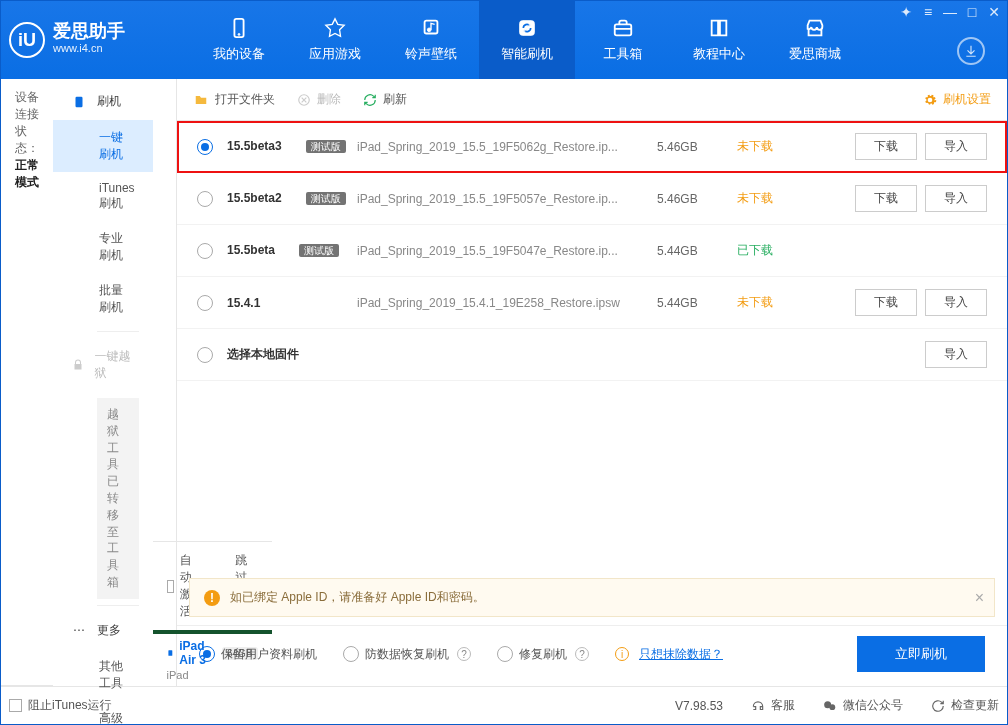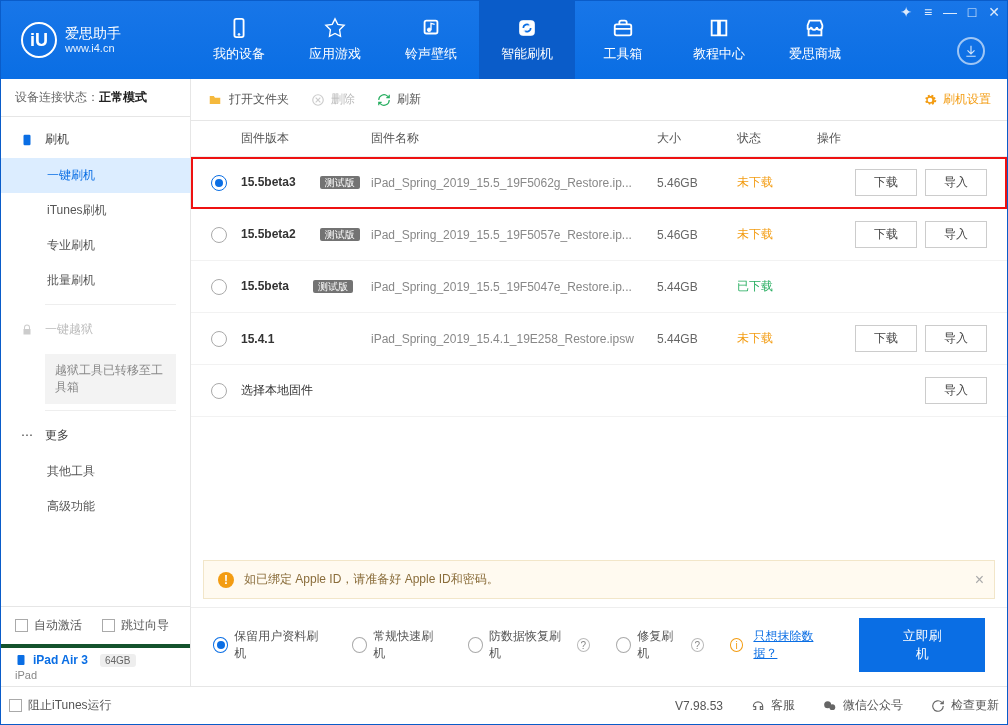--- a/index.html
+++ b/index.html
@@ -1,33 +1,33 @@
 <!DOCTYPE html>
 <html><head>
 <meta charset="utf-8">
 <style>
 *{box-sizing:border-box;margin:0;padding:0;font-family:"Microsoft YaHei",Arial,sans-serif;font-size:12px}
 body{width:1008px;height:725px;background:#fff;overflow:hidden;border:1px solid #0a5cc9}
 .header{height:78px;background:linear-gradient(#1876e8,#0a6ee4);display:flex;align-items:center;position:relative;color:#fff}
-.logo-area{display:flex;align-items:center;padding:0 20px;width:190px}
+.logo-area{display:flex;padding:0 8px;width:190px}
 .logo-circle{width:36px;height:36px;border:2px solid #fff;border-radius:50%;display:flex;align-items:center;justify-content:center;font-weight:700;font-size:18px;margin-right:8px}
 .logo-text{line-height:1.1}
-.logo-text .main{font-size:14px;font-weight:400}
+.logo-text .main{font-size:18px;font-weight:700}
 .logo-text .sub{font-size:11px;opacity:.9}
 .nav{display:flex;height:100%}
 .nav-item{width:96px;display:flex;flex-direction:column;align-items:center;justify-content:center;cursor:pointer;gap:6px}
 .nav-item.active{background:#0a5cc9}
 .nav-icon{width:22px;height:22px;display:flex;align-items:center;justify-content:center}
 .nav-icon svg{width:22px;height:22px;fill:#fff;stroke:#fff}
 .nav-label{font-size:13px}
 .win-controls{position:absolute;top:4px;right:6px;display:flex;gap:8px;opacity:.85}
 .win-controls span{width:14px;height:14px;display:flex;align-items:center;justify-content:center;cursor:pointer;font-size:14px}
 .dl-circle{position:absolute;right:22px;bottom:14px;width:28px;height:28px;border:2px solid rgba(255,255,255,.6);border-radius:50%;display:flex;align-items:center;justify-content:center;cursor:pointer}
 .body{display:flex;height:607px}
-.sidebar{width:190px;border-right:1px solid #e6e6e6;display:flex;flex-direction:column}
+.sidebar{width:176px;border-right:1px solid #e6e6e6;display:flex;}
 .conn-status{padding:10px 14px;border-bottom:1px solid #e6e6e6;color:#666}
 .conn-status b{color:#222;font-weight:700}
 .side-section{padding:4px 0}
 .side-head{display:flex;align-items:center;padding:10px 18px;color:#404040;cursor:pointer}
 .side-head .ico{width:16px;height:16px;margin-right:10px;display:flex;align-items:center;justify-content:center}
 .side-sub{padding:9px 18px 9px 46px;color:#555;cursor:pointer;display:block}
 .side-sub.selected{background:#dcedff;color:#0a6ee4}
 .side-locked{color:#bbb;cursor:default}
 .side-note{margin:6px 14px 6px 44px;background:#f3f3f3;color:#888;padding:8px 10px;line-height:1.4}
 .divider{height:1px;background:#eee;margin:6px 14px 6px 44px}
@@ -49,21 +49,21 @@
 .col-name{flex:1}
 .col-size{width:80px;text-align:left}
 .col-status{width:80px}
 .col-act{width:170px}
 .row{height:52px;display:flex;align-items:center;padding:0 20px;border-bottom:1px solid #f2f2f2}
 .row.highlight{outline:2px solid #e11;outline-offset:-2px}
 .radio{width:16px;height:16px;border:1px solid #aaa;border-radius:50%;display:flex;align-items:center;justify-content:center;cursor:pointer}
 .radio.checked{border-color:#0a6ee4}
 .radio.checked::after{content:"";width:8px;height:8px;background:#0a6ee4;border-radius:50%}
 .ver-text{font-weight:700;color:#333}
-.ver-text.light{font-weight:400}
+.ver-text.light{font-weight:700}
 .beta-tag{background:#737373;color:#fff;font-size:10px;padding:1px 5px;border-radius:2px;margin-left:24px}
 .fw-name{color:#888}
 .size{color:#666}
 .status-no{color:#f39c12}
 .status-yes{color:#27ae60}
 .act-btn{border:1px solid #ccc;background:#fff;padding:4px 18px;margin-left:8px;cursor:pointer;color:#444}
 .bottom-panel{margin-top:auto}
 .alert-bar{background:#fffaf0;border:1px solid #f2e6c9;margin:8px 12px;padding:10px 14px;display:flex;align-items:center;color:#8a6d3b;position:relative}
 .alert-bar .ico{width:16px;height:16px;background:#f39c12;border-radius:50%;color:#fff;display:flex;align-items:center;justify-content:center;margin-right:10px;font-weight:700}
 .alert-close{position:absolute;right:10px;color:#aaa;cursor:pointer;font-size:16px}
@@ -253,28 +253,20 @@
         <span>刷新</span>
       </div>
       <div class="tb-spacer"></div>
       <div class="tb-settings">
         <svg width="14" height="14" viewBox="0 0 24 24" fill="#f39c12">
             <path d="M12 8a4 4 0 100 8 4 4 0 000-8zm9 4l2 1-1 3-2-.5a8 8 0 01-1.5 1.5l.5 2-3 1-1-2h-2l-1 2-3-1 .5-2A8 8 0 017 16.5L5 17l-1-3 2-1v-2L4 10l1-3 2 .5A8 8 0 018.5 6L8 4l3-1 1 2h2l1-2 3 1-.5 2A8 8 0 0118.5 7.5L20.5 7l1 3-2 1v2z"></path>
           </svg>
         <span>刷机设置</span>
       </div>
     </div>
-    <div class="table-head">
-      <div class="col-sel"></div>
-      <div class="col-ver">固件版本</div>
-      <div class="col-name">固件名称</div>
-      <div class="col-size">大小</div>
-      <div class="col-status">状态</div>
-      <div class="col-act">操作</div>
-    </div>
     <div id="rows">
         <div class="row highlight">
           <div class="col-sel">
             <span class="radio checked"></span>
           </div>
           <div class="col-ver"><span class="ver-text">15.5beta3</span><span class="beta-tag">测试版</span></div>
           <div class="col-name fw-name">iPad_Spring_2019_15.5_19F5062g_Restore.ip...</div>
           <div class="col-size size">5.46GB</div>
           <div class="col-status status-no">未下载</div>
           <div class="col-act" style="text-align:right"><button class="act-btn">下载</button><button class="act-btn">导入</button></div>
@@ -324,24 +316,20 @@
     <div class="bottom-panel">
       <div class="alert-bar">
         <span class="ico">!</span>
         <span>如已绑定 Apple ID，请准备好 Apple ID和密码。</span>
         <span class="alert-close">×</span>
       </div>
       <div class="opts-bar">
         <label class="opt">
             <span class="radio checked"></span>
             <span>保留用户资料刷机</span>
-          </label>
-        <label class="opt">
-            <span class="radio"></span>
-            <span>常规快速刷机</span>
           </label>
         <label class="opt">
             <span class="radio"></span>
             <span>防数据恢复刷机</span>
             <span class="qmark">?</span>
           </label>
         <label class="opt">
             <span class="radio"></span>
             <span>修复刷机</span>
             <span class="qmark">?</span>

